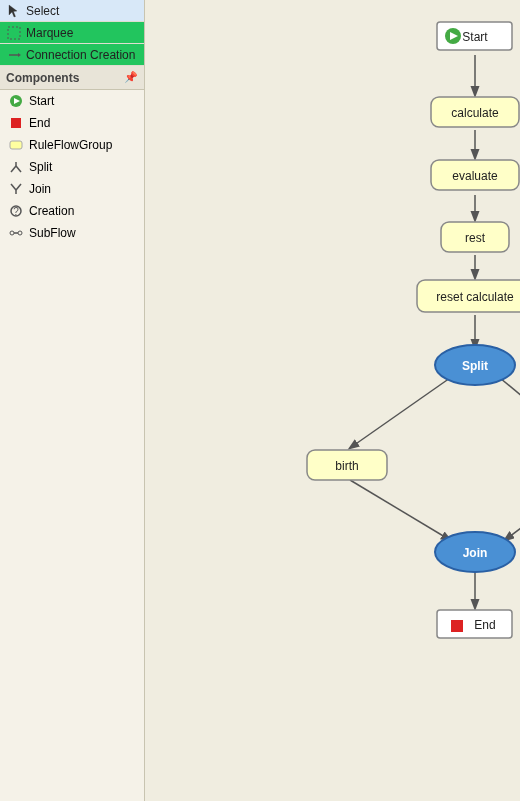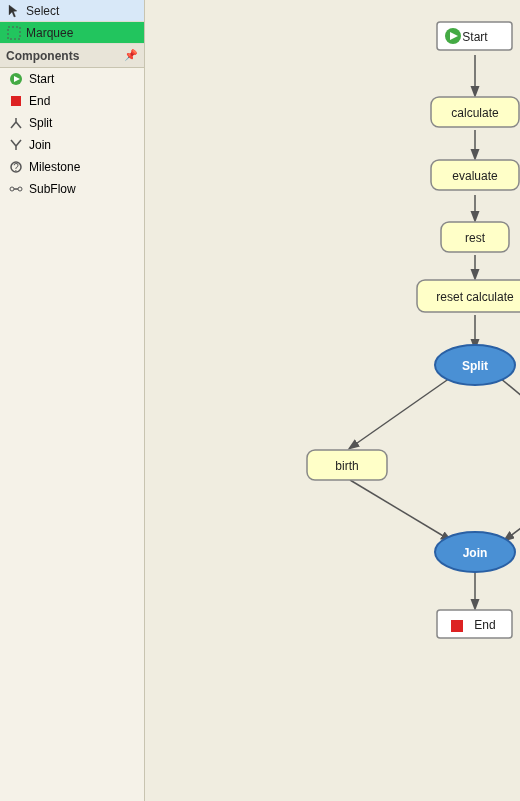--- a/index.html
+++ b/index.html
@@ -114,20 +114,29 @@
 
   <div class="tool-item">
     <span class="tool-icon">
       <svg width="14" height="14" viewBox="0 0 14 14">
           <rect x="1" y="1" width="12" height="12" fill="none" stroke="#555" stroke-width="1" stroke-dasharray="2,2"></rect>
         </svg>
     </span>
     <span class="tool-label">Marquee</span>
   </div>
 
+  <div class="tool-item">
+    <span class="tool-icon">
+      <svg width="14" height="14" viewBox="0 0 14 14">
+          <line x1="2" y1="7" x2="11" y2="7" stroke="#555" stroke-width="1.5"></line>
+          <polygon points="11,5 14,7 11,9" fill="#555"></polygon>
+        </svg>
+    </span>
+    <span class="tool-label">Connection Creation</span>
+  </div>
 
   <div class="components-header">
     <span>Components</span>
     <span style="cursor:pointer;font-size:11px;">📌</span>
   </div>
 
   <div class="comp-item">
     <span class="comp-icon">
       <svg width="14" height="14" viewBox="0 0 14 14">
           <circle cx="7" cy="7" r="6" fill="#44aa44"></circle>
@@ -139,20 +148,28 @@
 
   <div class="comp-item">
     <span class="comp-icon">
       <svg width="14" height="14" viewBox="0 0 14 14">
           <rect x="2" y="2" width="10" height="10" fill="#dd2222"></rect>
         </svg>
     </span>
     <span>End</span>
   </div>
 
+  <div class="comp-item">
+    <span class="comp-icon">
+      <svg width="14" height="14" viewBox="0 0 14 14">
+          <rect x="1" y="3" width="12" height="8" rx="2" fill="#ffffa0" stroke="#aaa" stroke-width="1"></rect>
+        </svg>
+    </span>
+    <span>RuleFlowGroup</span>
+  </div>
 
   <div class="comp-item">
     <span class="comp-icon">
       <svg width="14" height="14" viewBox="0 0 14 14">
           <line x1="7" y1="2" x2="7" y2="6" stroke="#555" stroke-width="1.5"></line>
           <line x1="7" y1="6" x2="2" y2="12" stroke="#555" stroke-width="1.5"></line>
           <line x1="7" y1="6" x2="12" y2="12" stroke="#555" stroke-width="1.5"></line>
         </svg>
     </span>
     <span>Split</span>
@@ -169,21 +186,21 @@
     <span>Join</span>
   </div>
 
   <div class="comp-item">
     <span class="comp-icon">
       <svg width="14" height="14" viewBox="0 0 14 14">
           <circle cx="7" cy="7" r="5" fill="none" stroke="#555" stroke-width="1.5"></circle>
           <text x="7" y="11" text-anchor="middle" font-size="10" fill="#555">?</text>
         </svg>
     </span>
-    <span>Milestone</span>
+    <span>Creation</span>
   </div>
 
   <div class="comp-item">
     <span class="comp-icon">
       <svg width="14" height="14" viewBox="0 0 14 14">
           <circle cx="3" cy="7" r="2" fill="none" stroke="#555" stroke-width="1"></circle>
           <circle cx="11" cy="7" r="2" fill="none" stroke="#555" stroke-width="1"></circle>
           <line x1="5" y1="7" x2="9" y2="7" stroke="#555" stroke-width="1.5"></line>
         </svg>
     </span>

